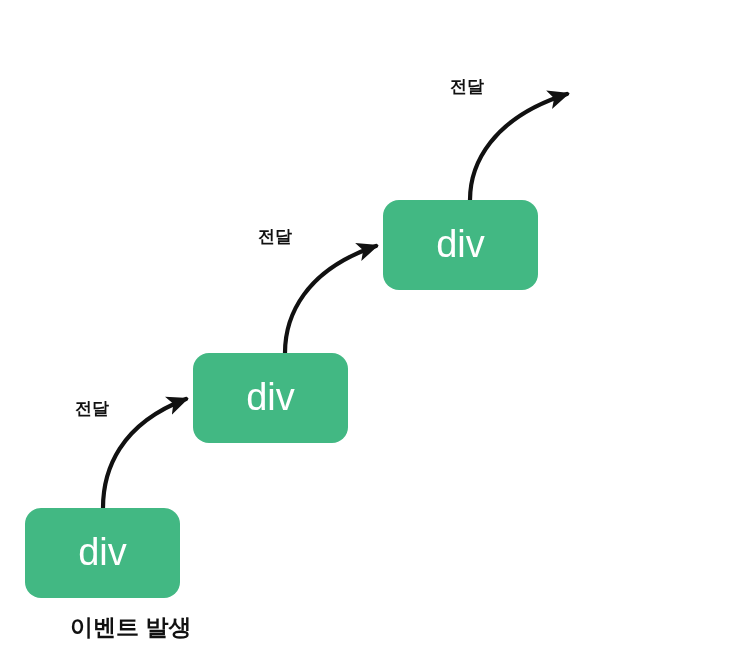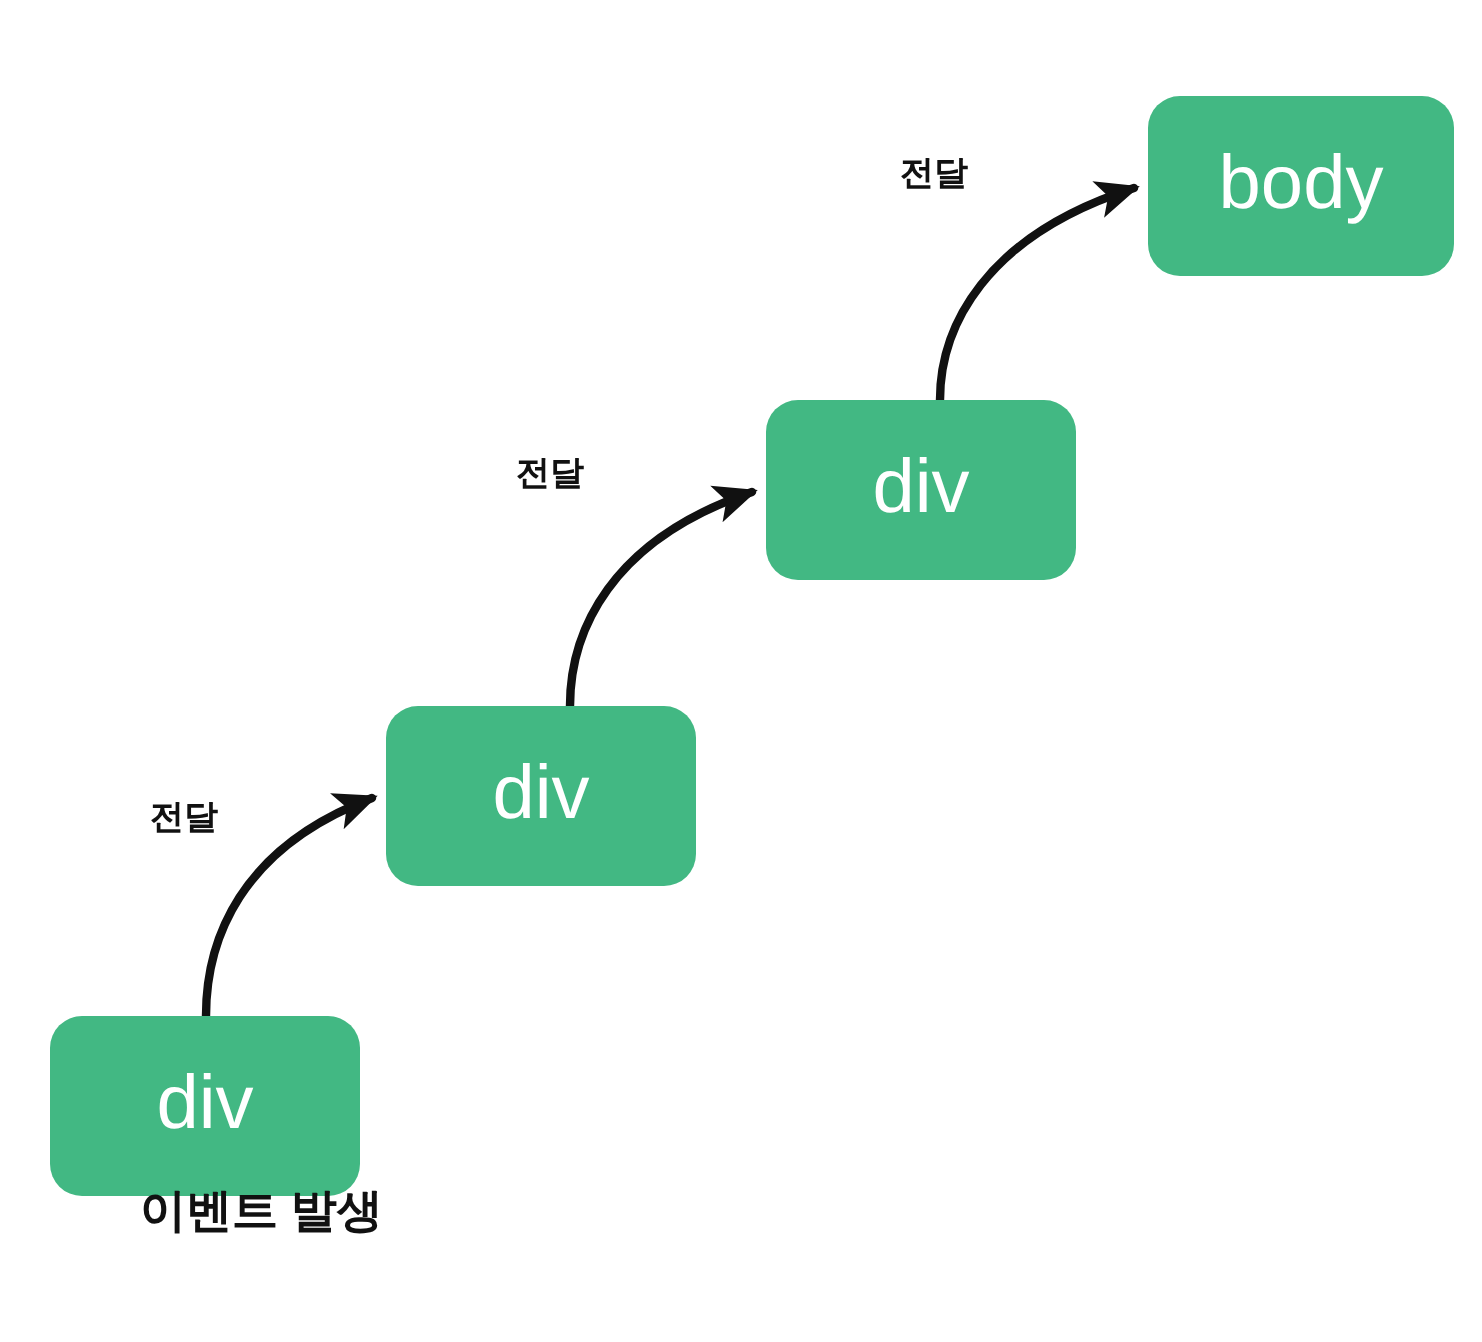--- a/index.html
+++ b/index.html
@@ -85,25 +85,22 @@
   </div>
 
   <div class="node" style="left:193px; top:353px; width:155px; height:90px;">
     <span class="node-label" style="font-size:38px;">div</span>
   </div>
 
   <div class="node" style="left:383px; top:200px; width:155px; height:90px;">
     <span class="node-label" style="font-size:38px;">div</span>
   </div>
 
-  <div class="node" style="left:574px; top:48px; width:153px; height:90px;">
-    <span class="node-label" style="font-size:38px;">body</span>
-  </div>
 
   <div class="edge-label" style="left:75px; top:400px;">전달</div>
 
   <div class="edge-label" style="left:258px; top:228px;">전달</div>
 
   <div class="edge-label" style="left:450px; top:78px;">전달</div>
 
-  <div class="caption" style="left:70px; top:594px;">이벤트 발생</div>
+  <div class="caption" style="left:70px; top:616px;">이벤트 발생</div>
 
 </div>
 
 </body></html>

